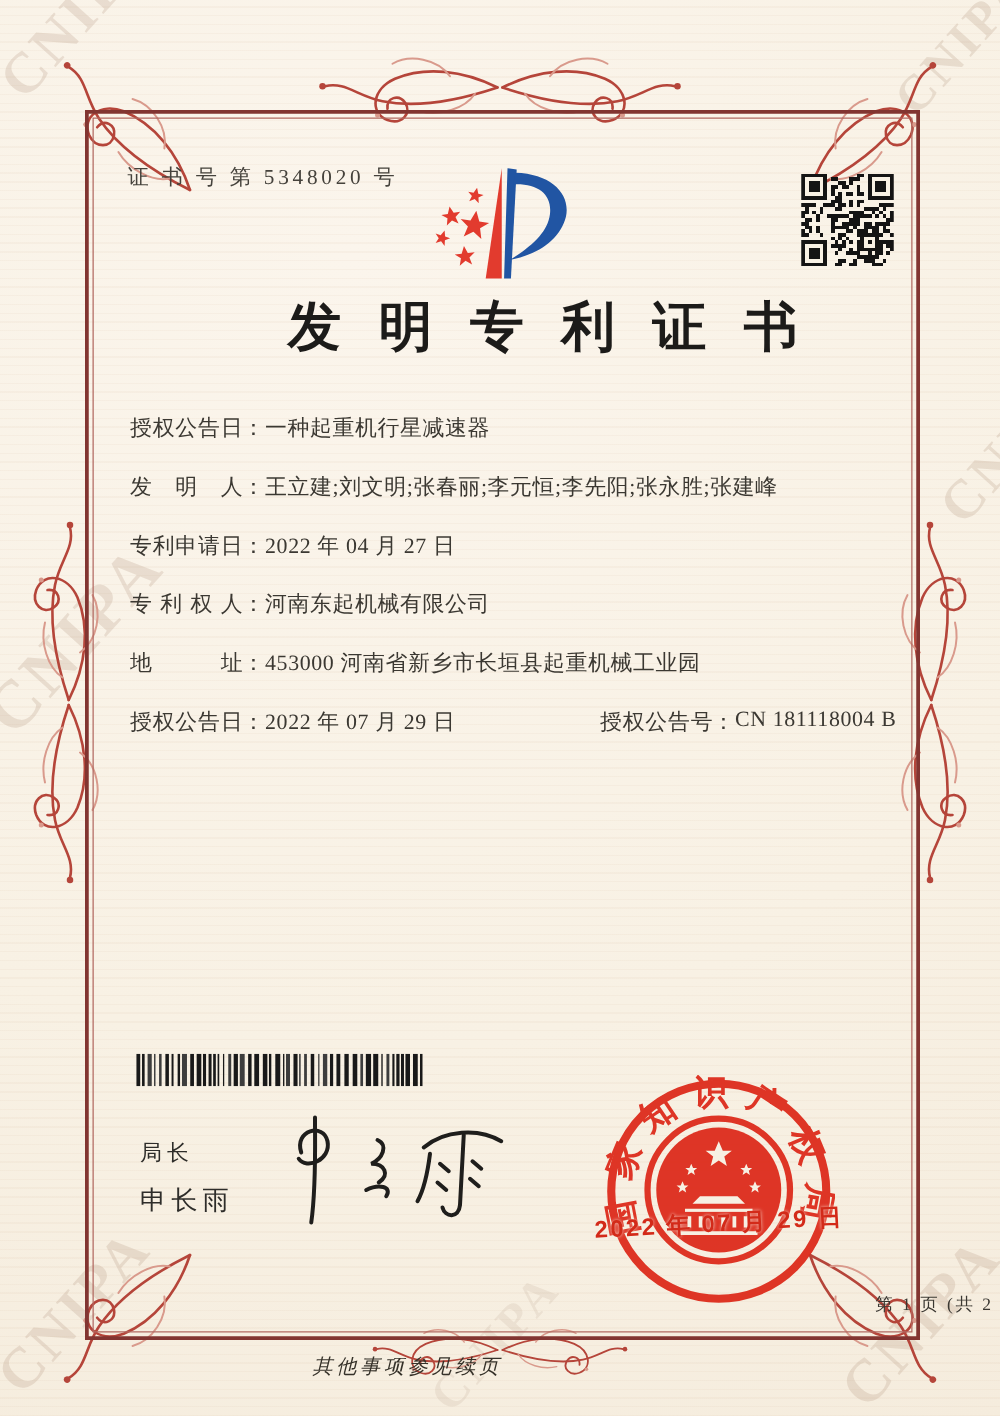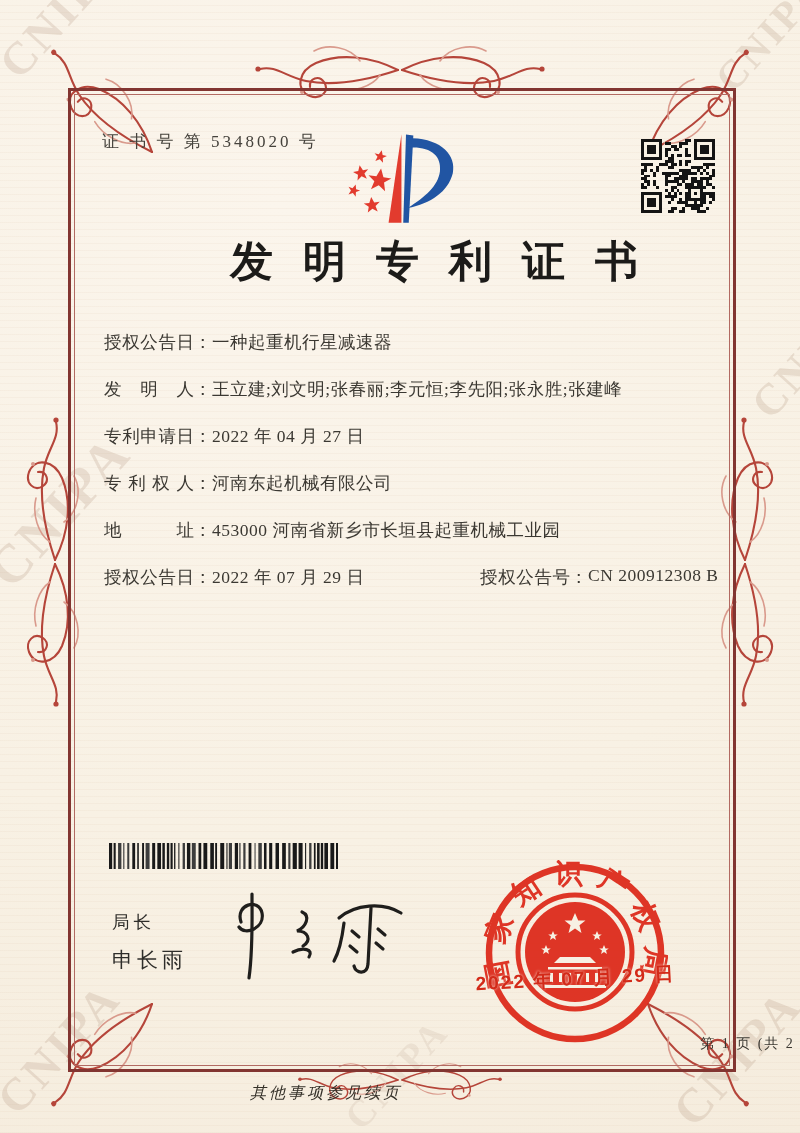--- a/index.html
+++ b/index.html
@@ -344,21 +344,21 @@
     <div class="frow">
       <span class="flabel">专利申请日</span><span class="fcolon">：</span><span class="fvalue">2022 年 04 月 27 日</span>
     </div>
     <div class="frow">
       <span class="flabel">专利权人</span><span class="fcolon">：</span><span class="fvalue">河南东起机械有限公司</span>
     </div>
     <div class="frow">
       <span class="flabel">地址</span><span class="fcolon">：</span><span class="fvalue">453000 河南省新乡市长垣县起重机械工业园</span>
     </div>
     <div class="frow">
-      <span class="flabel">授权公告日</span><span class="fcolon">：</span><span class="fvalue-fixed">2022 年 07 月 29 日</span><span class="flabel">授权公告号</span><span class="fcolon">：</span><span class="fvalue">CN 200912308 B</span>
+      <span class="flabel">授权公告日</span><span class="fcolon">：</span><span class="fvalue-fixed">2022 年 07 月 29 日</span><span class="flabel">授权公告号</span><span class="fcolon">：</span><span class="fvalue">CN 181118004 B</span>
     </div>
   </div>
 
 
   <svg class="barcode" viewBox="0 0 230 26" preserveAspectRatio="none">
       <rect x="0" y="0" width="3.177007293701172" height="26" fill="#191919"></rect>
       <rect x="4.618030691146851" y="0" width="2.0867881774902344" height="26" fill="#191919"></rect>
       <rect x="9.062793523073196" y="0" width="3.330917739868164" height="26" fill="#3d3d3d"></rect>
       <rect x="14.221505910158157" y="0" width="1.163873291015625" height="26" fill="#3d3d3d"></rect>
       <rect x="18.260808330774307" y="0" width="2.0231075286865234" height="26" fill="#3d3d3d"></rect>

